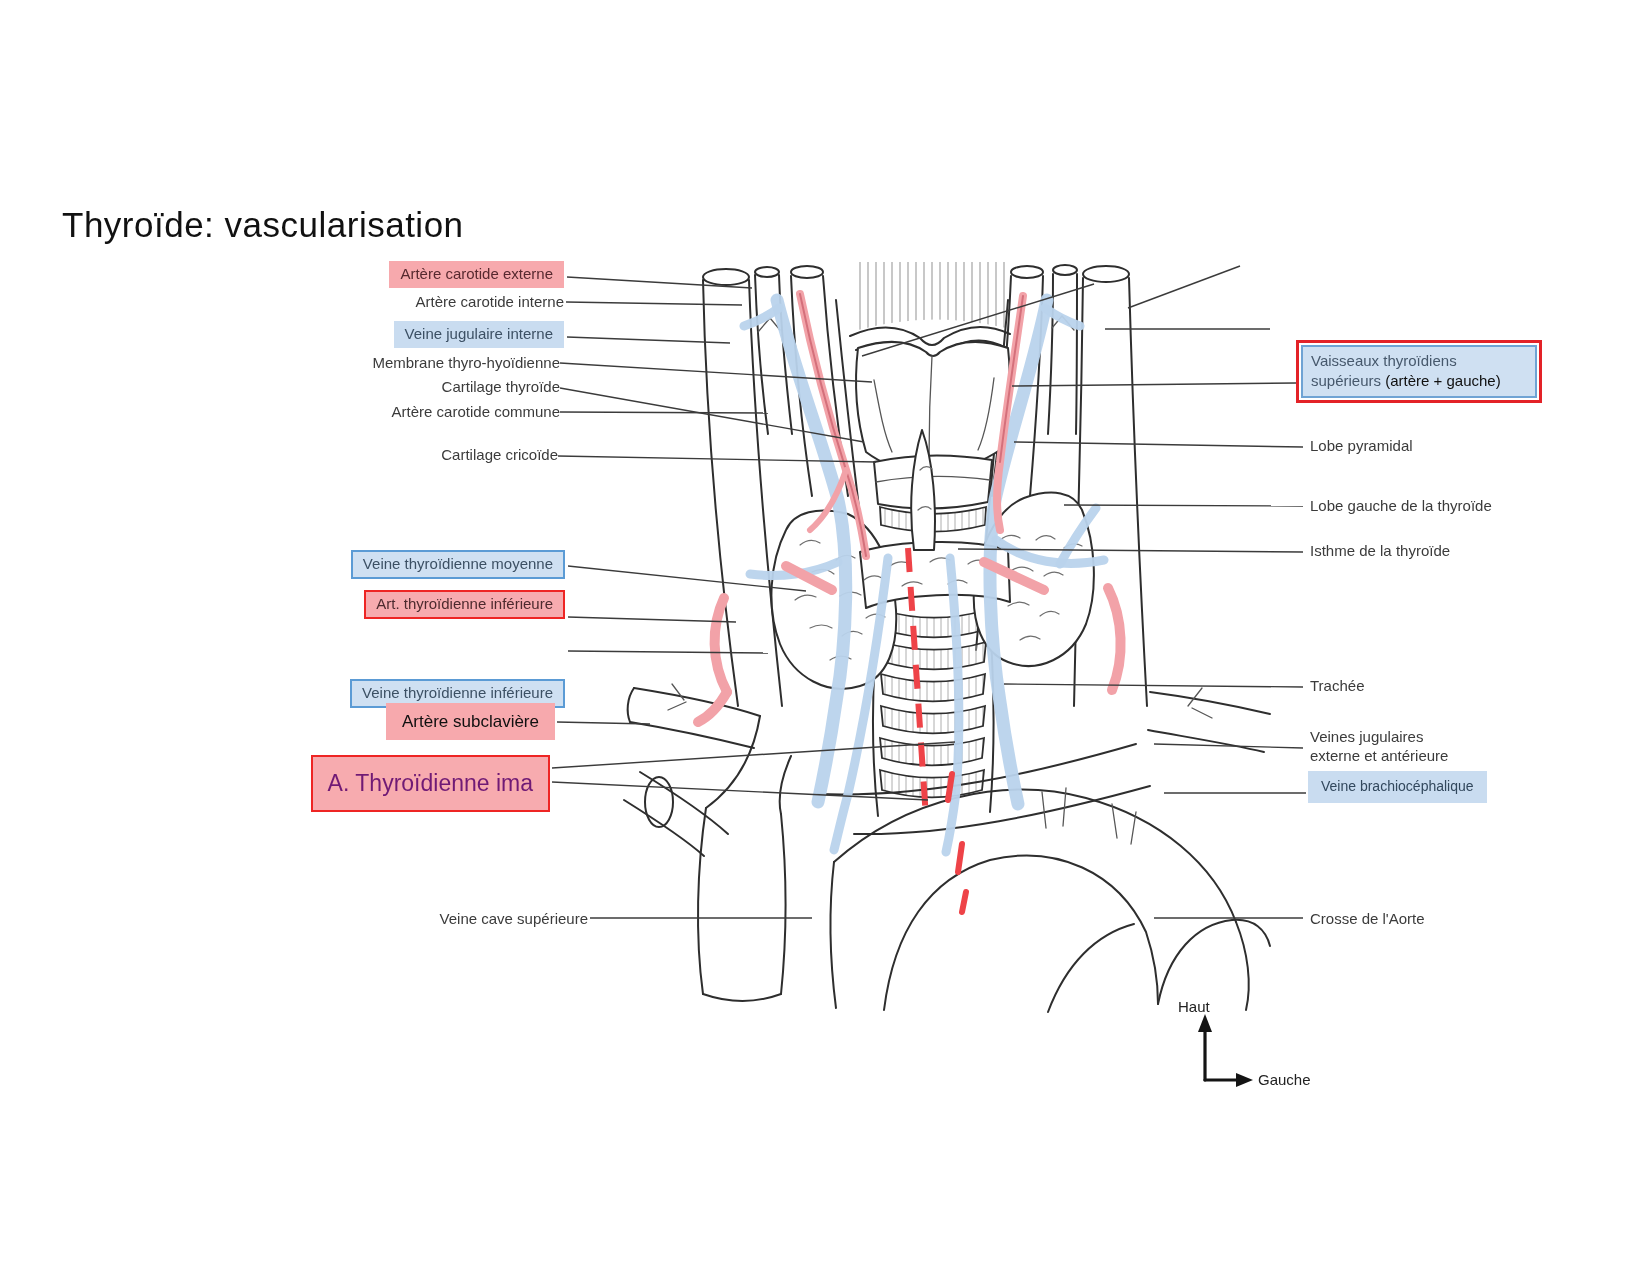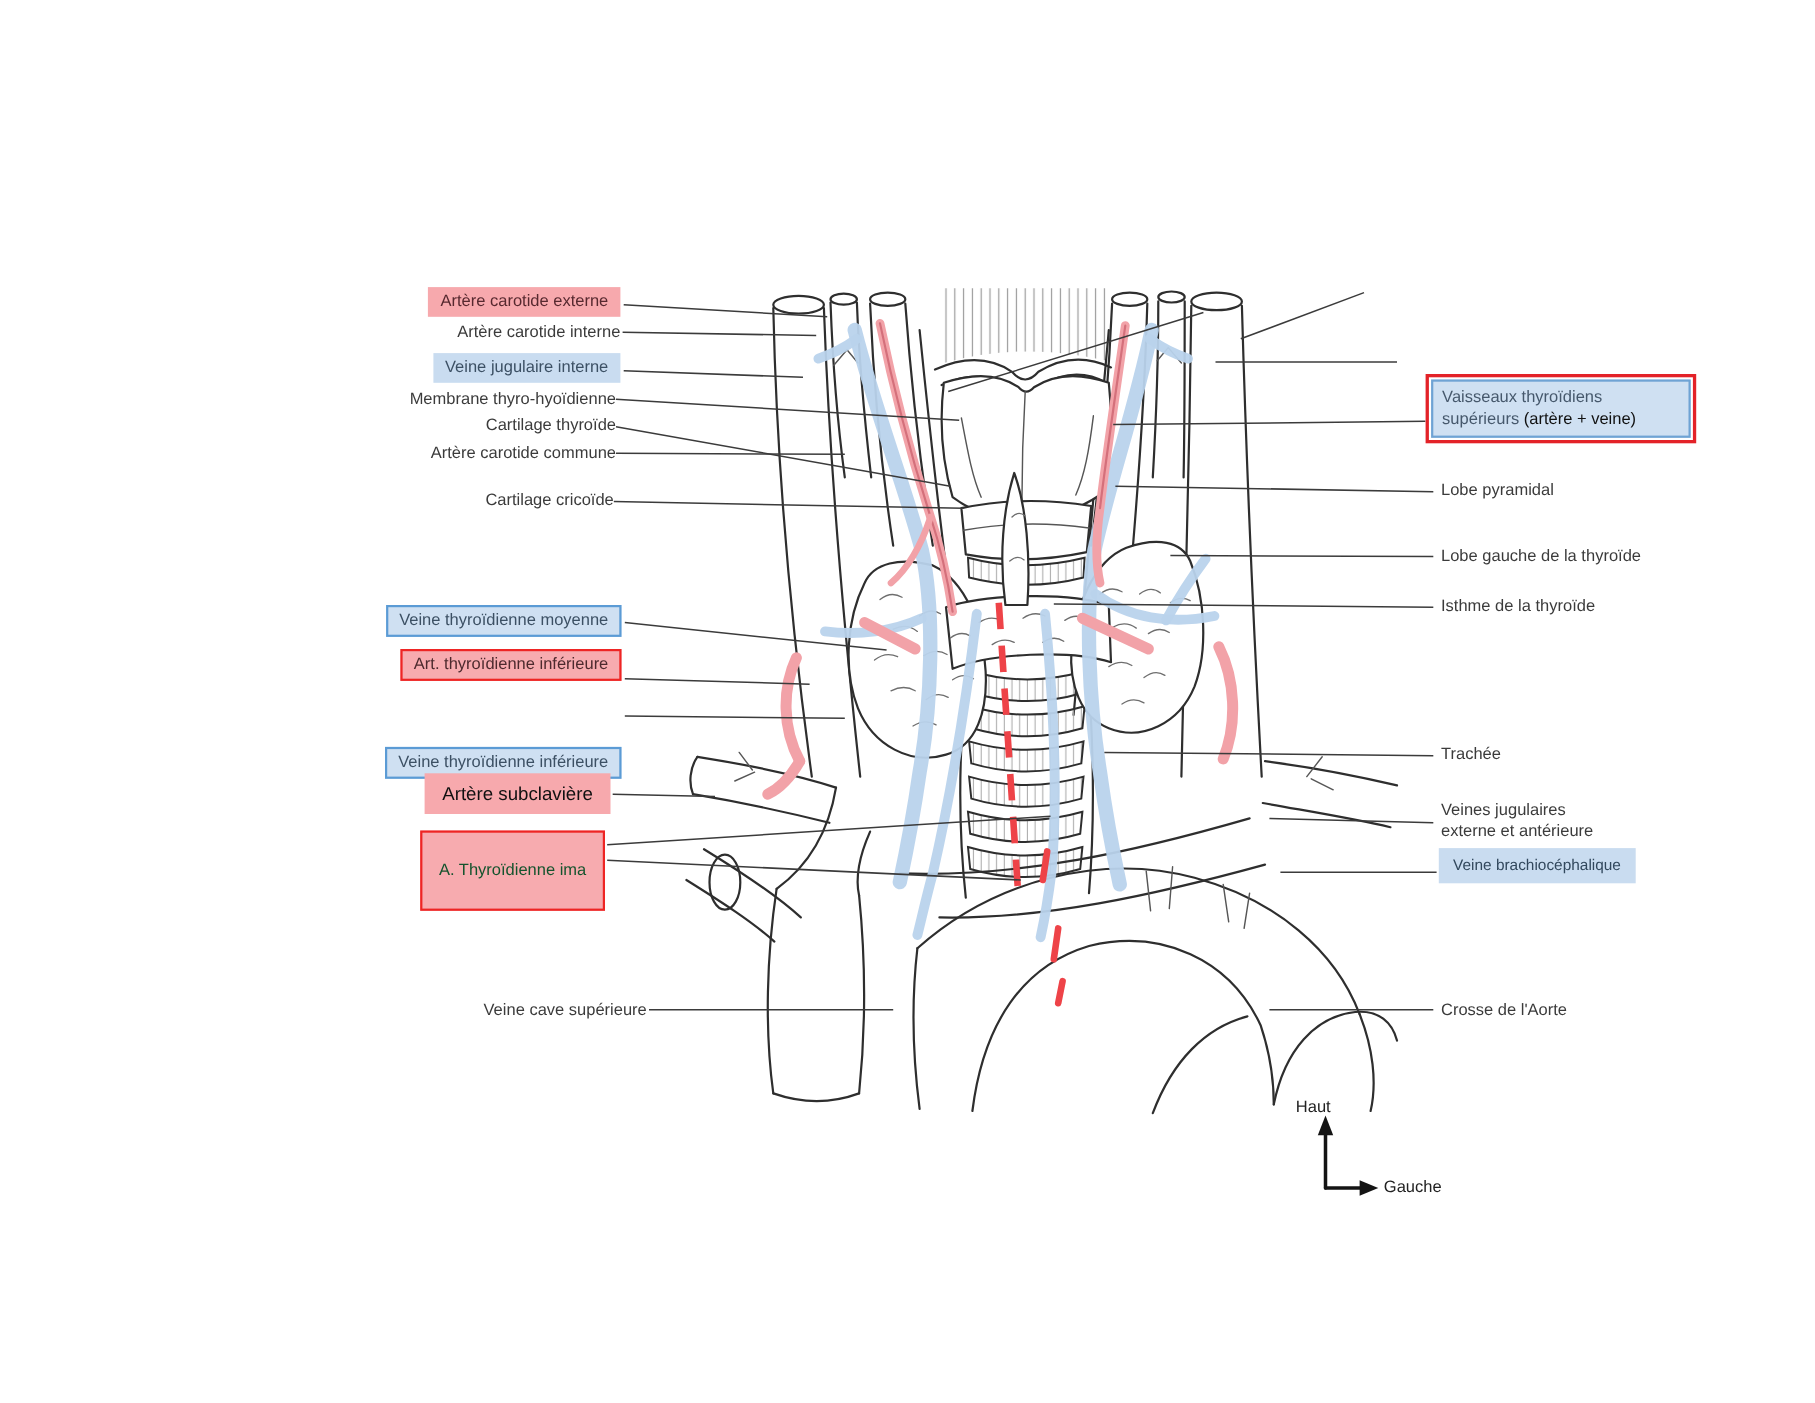--- a/index.html
+++ b/index.html
@@ -15,21 +15,21 @@
   .lbl{
     position:absolute;font-size:15px;color:#3b3b3b;white-space:nowrap;line-height:1.25;
   }
   .ra{text-align:left;}
   .box{padding:4px 11px;}
   .v-pink{background:#f7a9ad;color:#57292f;}
   .v-blue{background:#c9dcf0;color:#3c5064;}
   .v-blue-outline{background:#cfe0f2;border:2px solid #5b9bd5;color:#3c5064;padding:3px 10px;}
   .v-pink-outline{background:#f7abaf;border:2px solid #ee2524;color:#4d2a2e;padding:3px 10px;}
   .v-pink-large{background:#f7a9ad;color:#101010;font-size:17px;padding:8px 16px;}
-  .v-pink-outline-large{background:#f7abaf;border:2px solid #ee2524;color:#14532d;font-size:15px;padding:25px 15px;}
+  .v-pink-outline-large{background:#f7abaf;border:2px solid #ee2524;color:#701a75;font-size:23px;padding:12px 15px;}
   .v-blue-large{background:#c9dcf0;color:#32485d;font-size:14px;padding:7px 13px;}
   .vaisseaux-outer{
     position:absolute;left:1296px;top:340px;width:246px;border:3px solid #e32228;
     background:#fff;padding:2px;box-sizing:border-box;
   }
   .vaisseaux-inner{
     border:2px solid #6fa3d4;background:#cfe0f2;padding:4px 8px;
     font-size:15px;color:#46586c;line-height:1.35;
   }
   .vaisseaux-note{color:#101010;font-size:15px;}
@@ -220,40 +220,41 @@
     </g>
 
     <g>
       <line class="cmp" x1="1205" y1="1080" x2="1205" y2="1028"></line>
       <polygon points="1205,1014 1198,1032 1212,1032" fill="#141414"></polygon>
       <line class="cmp" x1="1205" y1="1080" x2="1240" y2="1080"></line>
       <polygon points="1253,1080 1236,1073 1236,1087" fill="#141414"></polygon>
     </g>
   </svg>
 
+  <div class="title">Thyroïde: vascularisation</div>
 
   <div class="lbl box v-pink ra" style="top:261px;right:1086px;">Artère carotide externe</div>
   <div class="lbl ra" style="top:293px;right:1086px;">Artère carotide interne</div>
   <div class="lbl box v-blue ra" style="top:321px;right:1086px;">Veine jugulaire interne</div>
   <div class="lbl ra" style="top:354px;right:1090px;">Membrane thyro-hyoïdienne</div>
   <div class="lbl ra" style="top:378px;right:1090px;">Cartilage thyroïde</div>
   <div class="lbl ra" style="top:403px;right:1090px;">Artère carotide commune</div>
   <div class="lbl ra" style="top:446px;right:1092px;">Cartilage cricoïde</div>
   <div class="lbl v-blue-outline ra" style="top:550px;right:1085px;">Veine thyroïdienne moyenne</div>
   <div class="lbl v-pink-outline ra" style="top:590px;right:1085px;">Art. thyroïdienne inférieure</div>
   <div class="lbl v-blue-outline ra" style="top:636px;right:1085px;margin-top:43px;">Veine thyroïdienne inférieure</div>
   <div class="lbl v-pink-large ra" style="top:703px;right:1095px;">Artère subclavière</div>
   <div class="lbl v-pink-outline-large ra" style="top:755px;right:1100px;">A. Thyroïdienne ima</div>
   <div class="lbl ra" style="top:910px;right:1062px;">Veine cave supérieure</div>
 
   <div class="vaisseaux-outer">
     <div class="vaisseaux-inner">
       <span>Vaisseaux thyroïdiens</span><br>
       <span>supérieurs</span>
-      <span class="vaisseaux-note">(artère + veine)</span>
+      <span class="vaisseaux-note">(artère + gauche)</span>
     </div>
   </div>
 
   <div class="lbl" style="top:437px;left:1310px;">Lobe pyramidal</div>
   <div class="lbl" style="top:497px;left:1310px;">Lobe gauche de la thyroïde</div>
   <div class="lbl" style="top:542px;left:1310px;">Isthme de la thyroïde</div>
   <div class="lbl" style="top:677px;left:1310px;">Trachée</div>
   <div class="lbl" style="top:728px;left:1310px;">
     <span>Veines jugulaires</span><br>
     <span>externe et antérieure</span>

